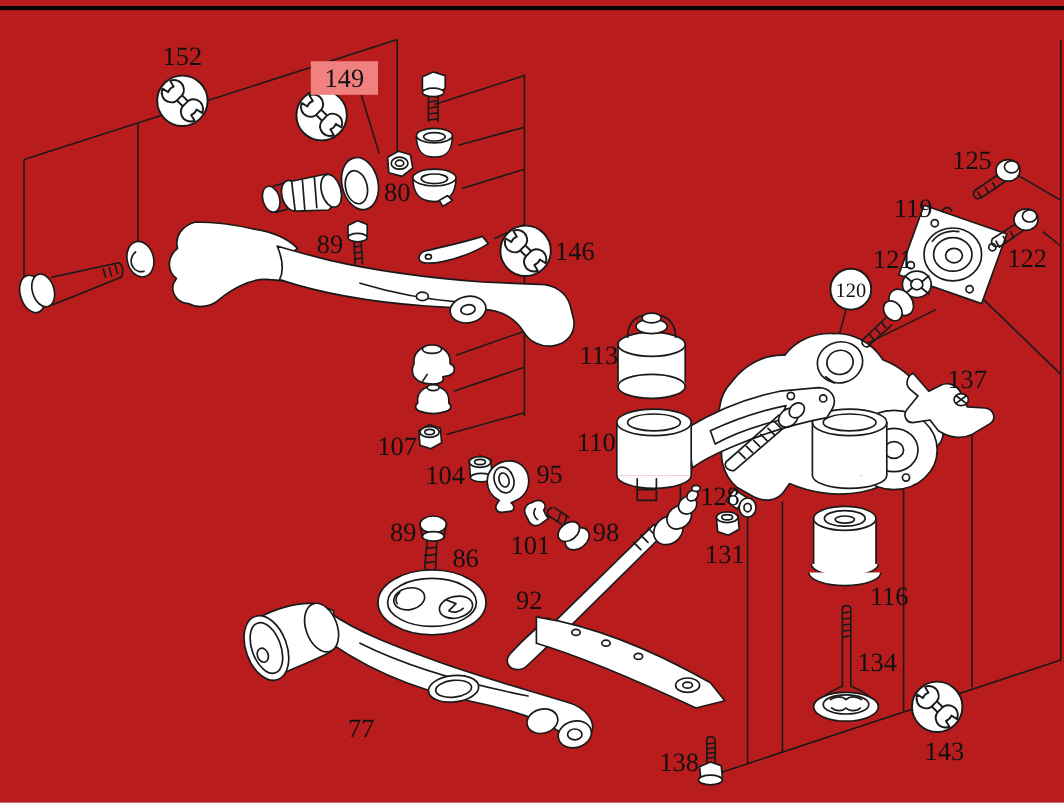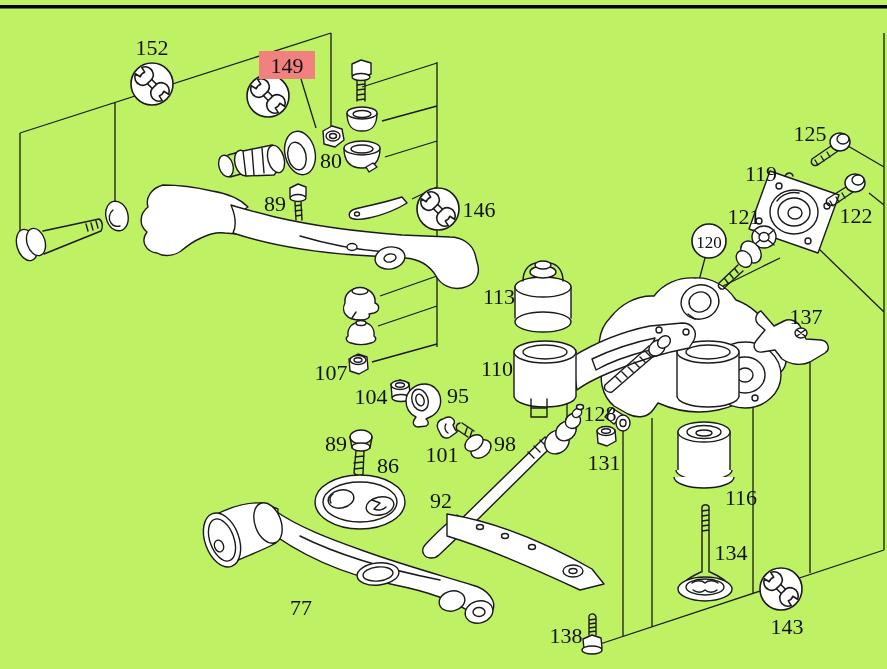--- a/index.html
+++ b/index.html
@@ -1,17 +1,17 @@
 <!DOCTYPE html>
 <html><head>
 <meta charset="utf-8">
 <style>
   html,body { margin:0; padding:0; background:#e8e8e8; }
   #stage {
-    position:relative; width:887px; height:669px; background:#bef264;
+    position:relative; width:887px; height:669px; background:#b91c1c;
     font-family:"Liberation Serif", serif; overflow:hidden;
   }
   #diagram-svg { position:absolute; left:0; top:0; }
   .ln { stroke:#1a1a1a; stroke-width:1.3; fill:none; }
   .w  { fill:#ffffff; stroke:#1a1a1a; stroke-width:1.4; stroke-linejoin:round; }
   .s  { fill:none; stroke:#1a1a1a; stroke-width:1.4; stroke-linecap:round; stroke-linejoin:round; }
   .marker-circle { fill:#ffffff; stroke:#1a1a1a; stroke-width:1.6; }
   .wrench-part { fill:#ffffff; stroke:#1a1a1a; stroke-width:1.6; stroke-linejoin:round; }
   .part-label {
     font-family:"Liberation Serif", serif; font-size:22px; fill:#111111;

